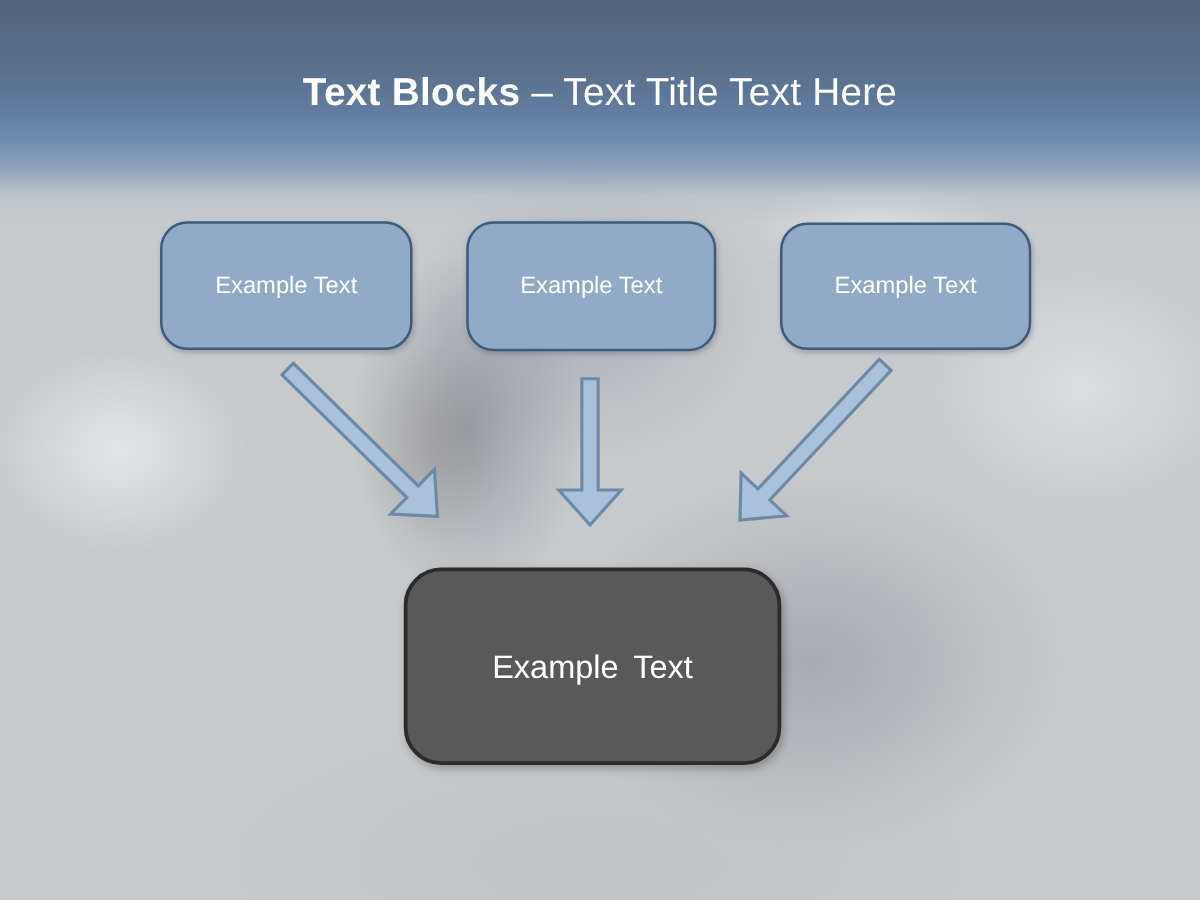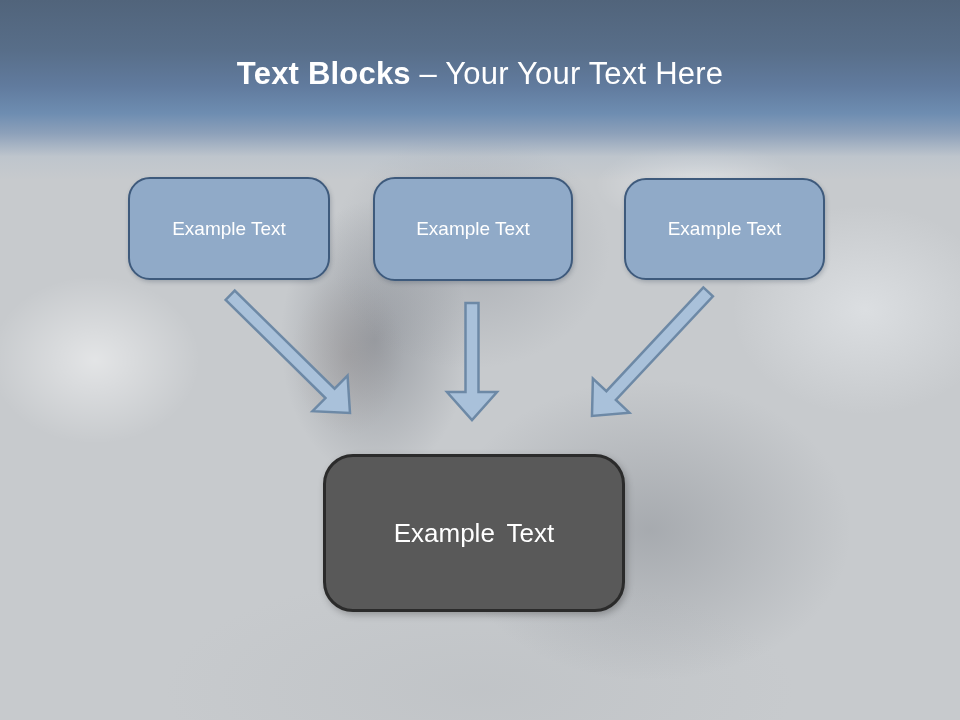--- a/index.html
+++ b/index.html
@@ -78,21 +78,21 @@
   }
 </style>
 </head>
 <body>
 
 <div class="slide">
 
   <div class="photo"></div>
   <div class="header-gradient"></div>
 
-  <h1 class="title"><span class="t-bold">Text Blocks </span><span class="t-rest">– Your Your Text Here</span></h1>
+  <h1 class="title"><span class="t-bold">Text Blocks </span><span class="t-rest">– Text Title Text Here</span></h1>
 
   <div class="tbox b1">
     <span>Example Text</span>
   </div>
   <div class="tbox b2">
     <span>Example Text</span>
   </div>
   <div class="tbox b3">
     <span>Example Text</span>
   </div>

